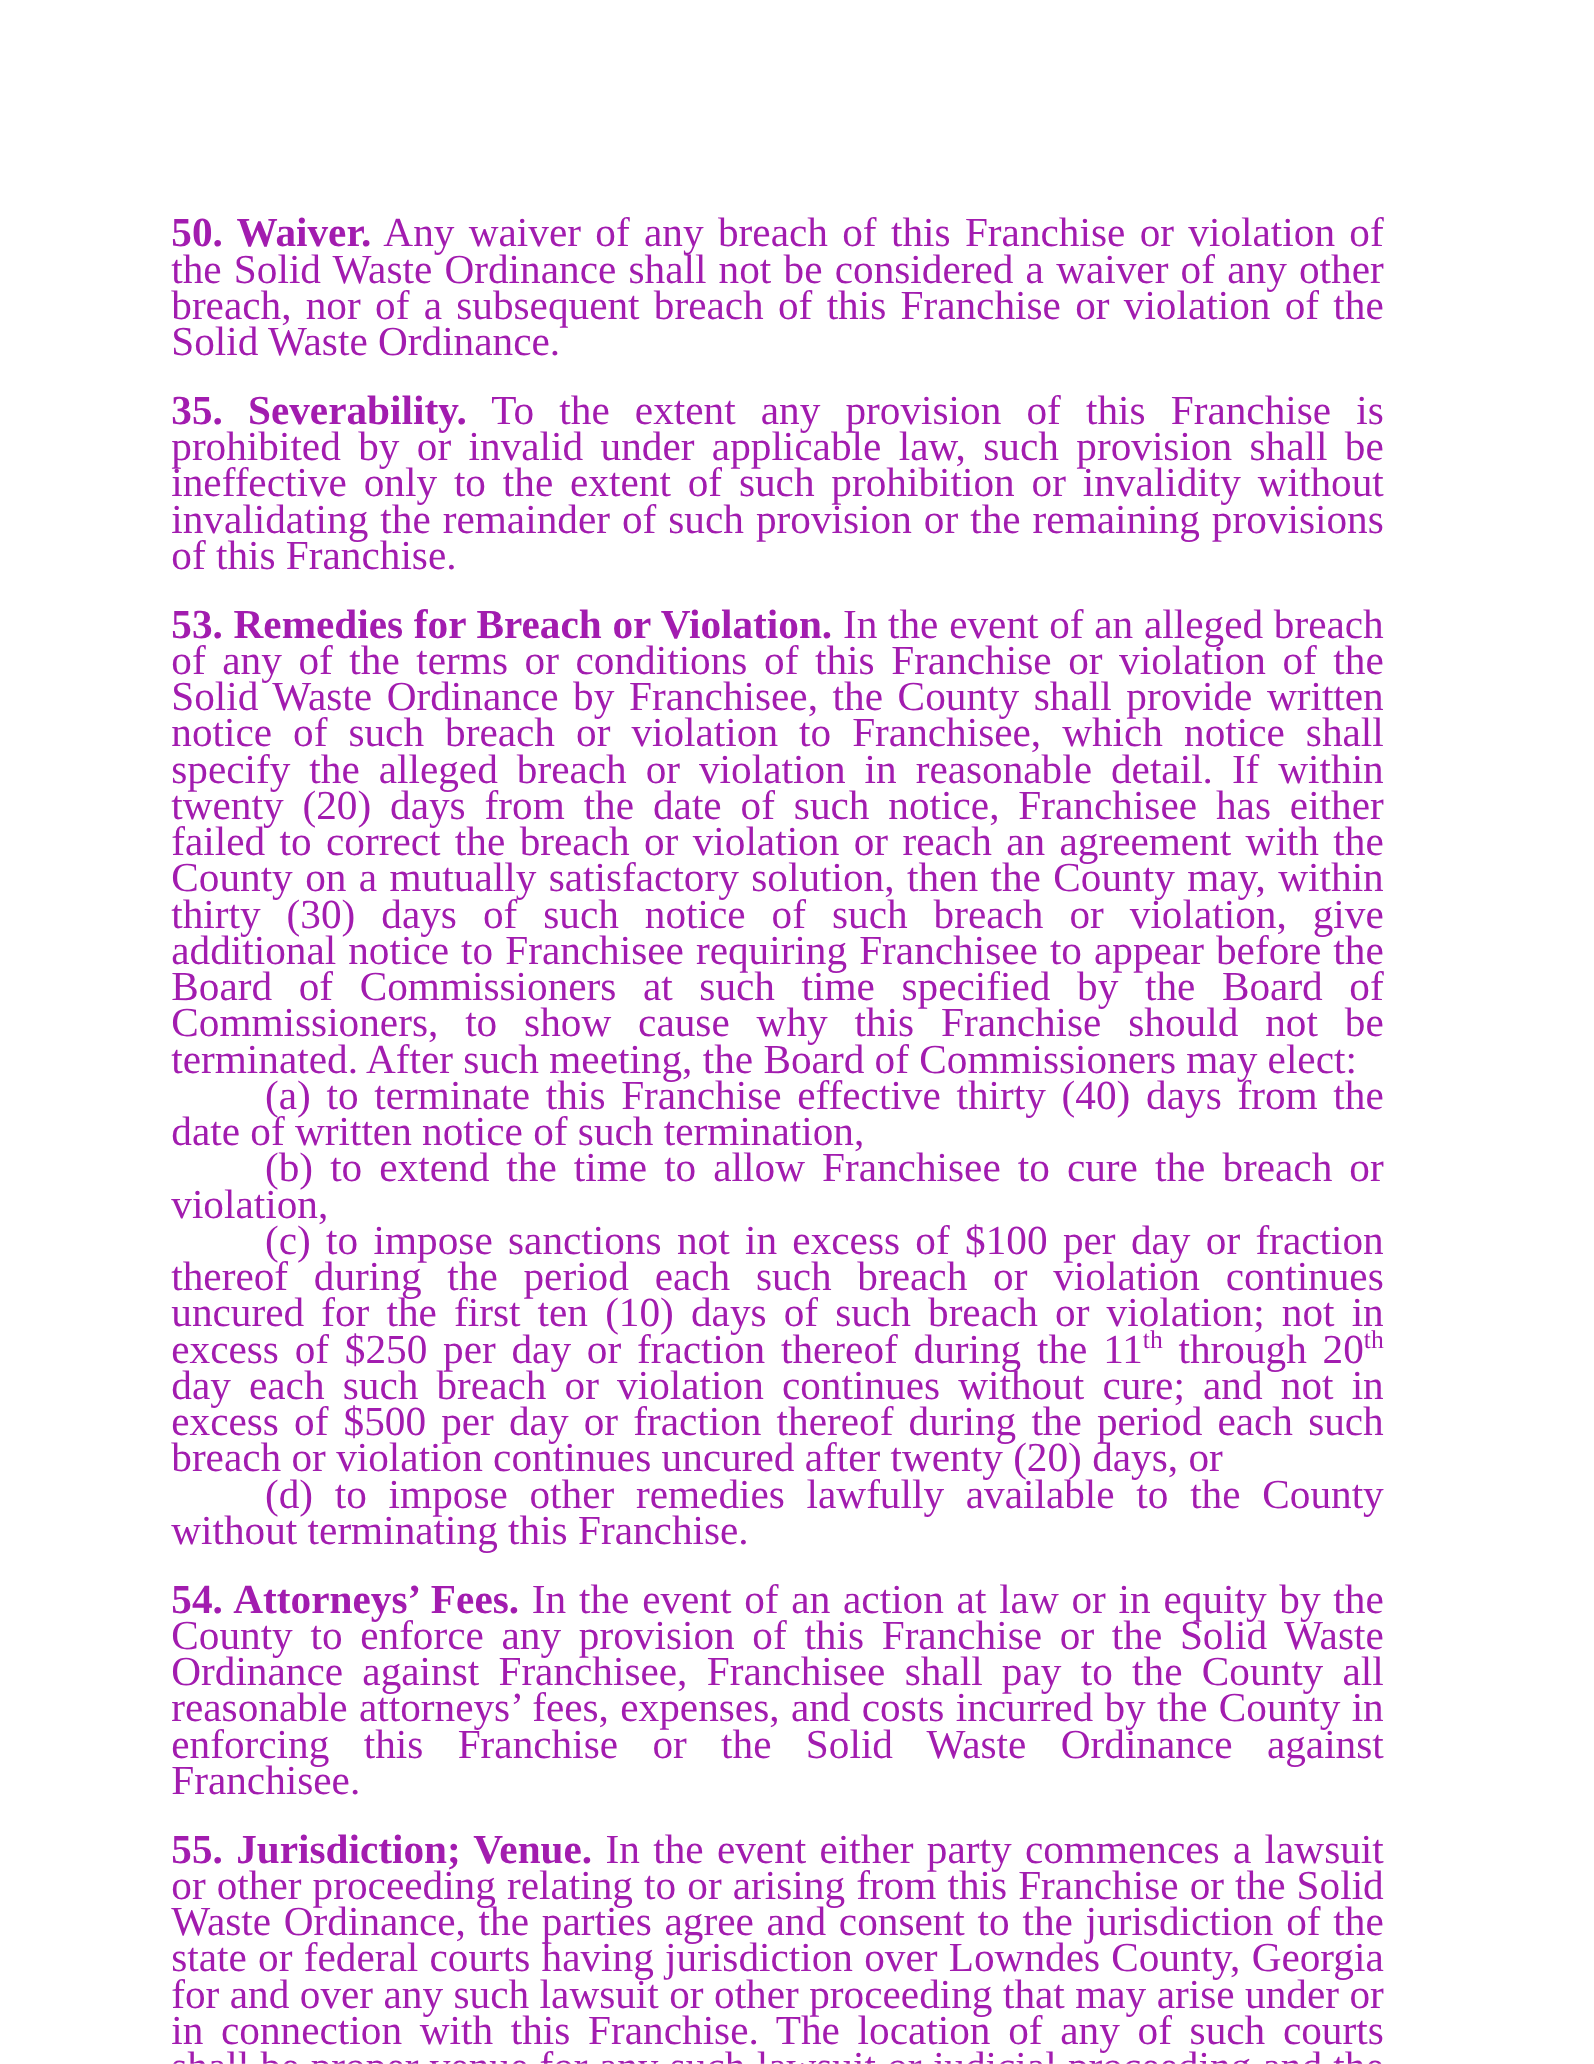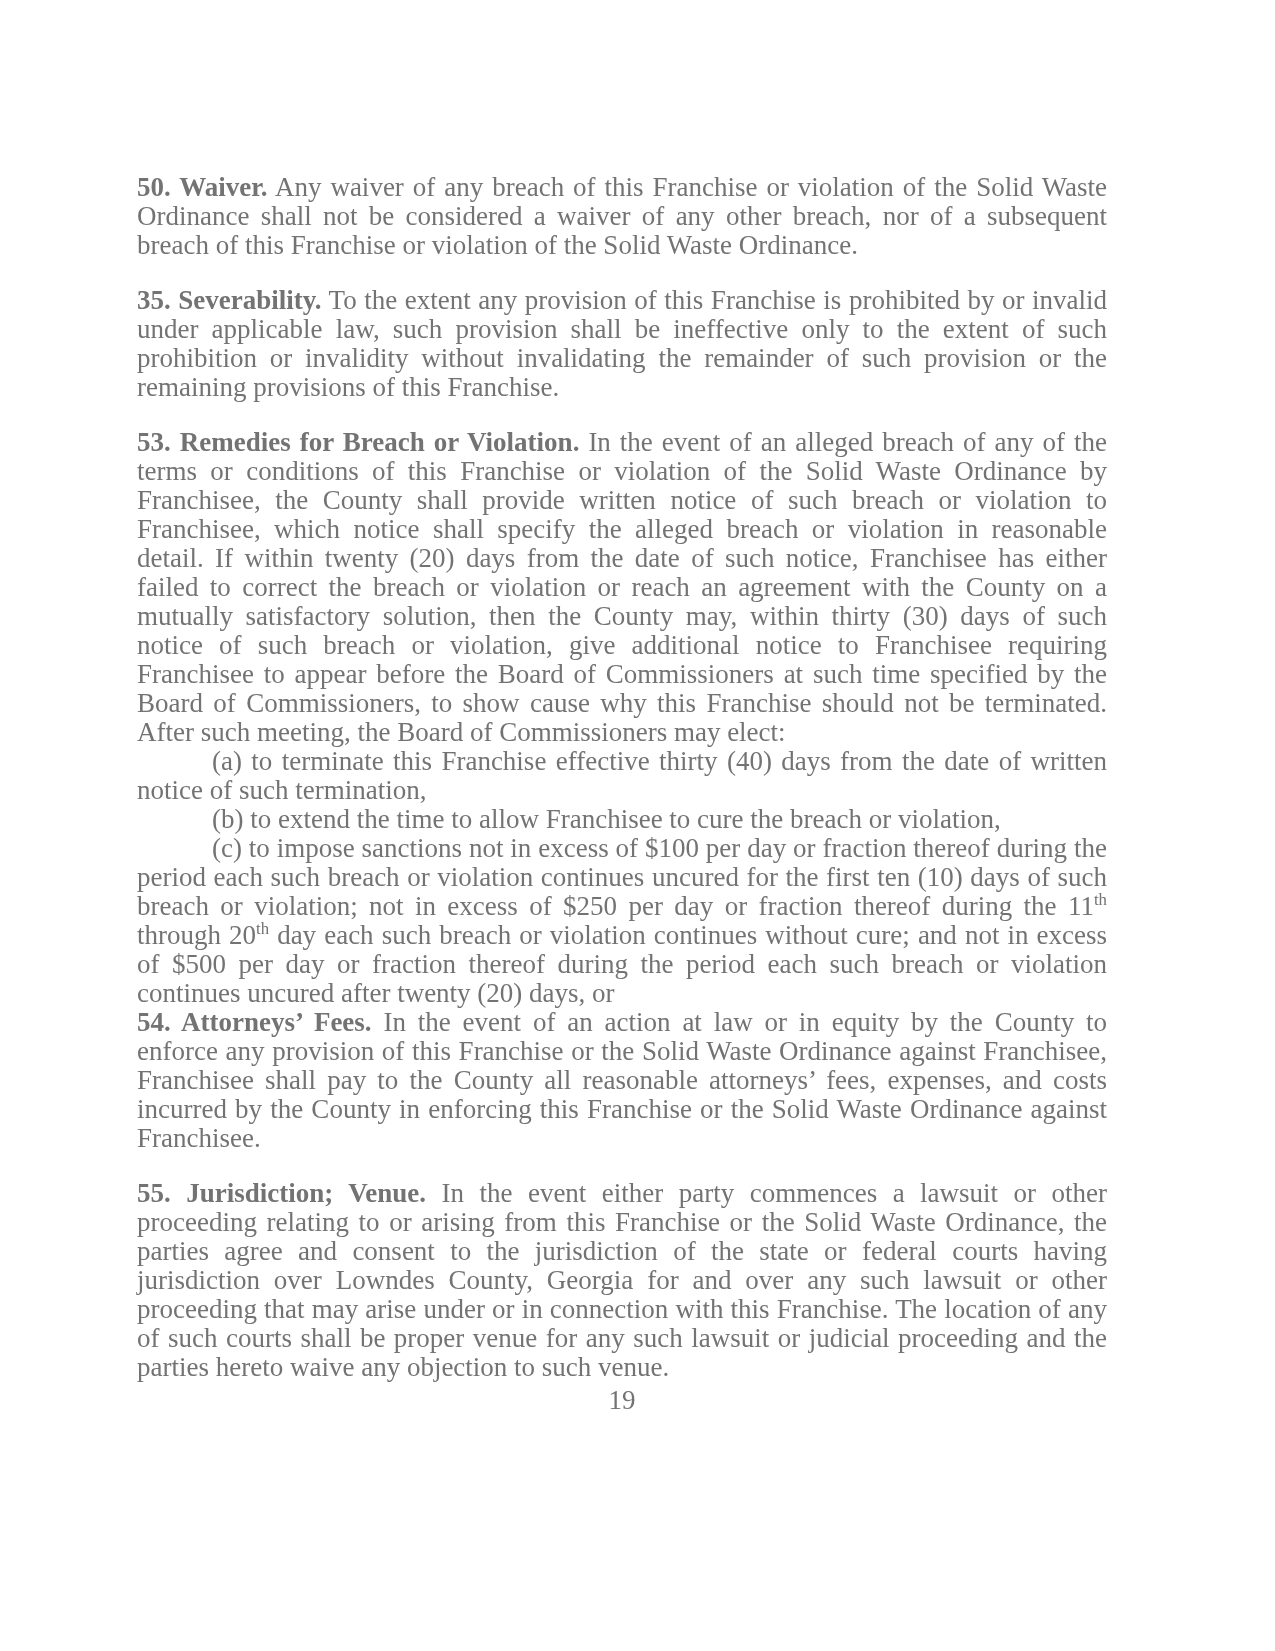--- a/index.html
+++ b/index.html
@@ -6,23 +6,23 @@
     margin: 0;
     padding: 0;
     background: #ffffff;
   }
   .page {
     position: relative;
     box-sizing: border-box;
     width: 1275px;
     height: 1651px;
     background: #ffffff;
-    color: #737373;
+    color: #a21caf;
     font-family: "Liberation Serif", "DejaVu Serif", serif;
-    font-size: 27px;
+    font-size: 33px;
     line-height: 29px;
     padding: 173px 168px 0 137px;
     text-align: justify;
   }
   .para {
     margin: 0 0 26px 0;
   }
   .para.no-gap {
     margin-bottom: 0;
   }
@@ -57,20 +57,21 @@
 
 
   <p class="para no-gap"><b class="section-heading">53. Remedies for Breach or Violation.</b> <span>In the event of an alleged breach of any of the terms or conditions of this Franchise or violation of the Solid Waste Ordinance by Franchisee, the County shall provide written notice of such breach or violation to Franchisee, which notice shall specify the alleged breach or violation in reasonable detail. If within twenty (20) days from the date of such notice, Franchisee has either failed to correct the breach or violation or reach an agreement with the County on a mutually satisfactory solution, then the County may, within thirty (30) days of such notice of such breach or violation, give additional notice to Franchisee requiring Franchisee to appear before the Board of Commissioners at such time specified by the Board of Commissioners, to show cause why this Franchise should not be terminated. After such meeting, the Board of Commissioners may elect:</span></p>
 
   <p class="subitem">(a) to terminate this Franchise effective thirty (40) days from the date of written notice of such termination,</p>
 
   <p class="subitem">(b) to extend the time to allow Franchisee to cure the breach or violation,</p>
 
   <p class="subitem"><span>(c) to impose sanctions not in excess of $100 per day or fraction thereof during the period each such breach or violation continues uncured for the first ten (10) days of such breach or violation; not in excess of $250 per day or fraction thereof during the 11</span><sup>th</sup><span> through 20</span><sup>th</sup><span> day each such breach or violation continues without cure; and not in excess of $500 per day or fraction thereof during the period each such breach or violation continues uncured after twenty (20) days, or</span></p>
 
+  <p class="subitem last">(d) to impose other remedies lawfully available to the County without terminating this Franchise.</p>
 
   <p class="para"><b class="section-heading">54. Attorneys’ Fees.</b> <span>In the event of an action at law or in equity by the County to enforce any provision of this Franchise or the Solid Waste Ordinance against Franchisee, Franchisee shall pay to the County all reasonable attorneys’ fees, expenses, and costs incurred by the County in enforcing this Franchise or the Solid Waste Ordinance against Franchisee.</span></p>
 
   <p class="para no-gap"><b class="section-heading">55. Jurisdiction; Venue.</b> <span>In the event either party commences a lawsuit or other proceeding relating to or arising from this Franchise or the Solid Waste Ordinance, the parties agree and consent to the jurisdiction of the state or federal courts having jurisdiction over Lowndes County, Georgia for and over any such lawsuit or other proceeding that may arise under or in connection with this Franchise. The location of any of such courts shall be proper venue for any such lawsuit or judicial proceeding and the parties hereto waive any objection to such venue.</span></p>
 
   <div class="page-number">19</div>
 
 </div>
 
 </body></html>

